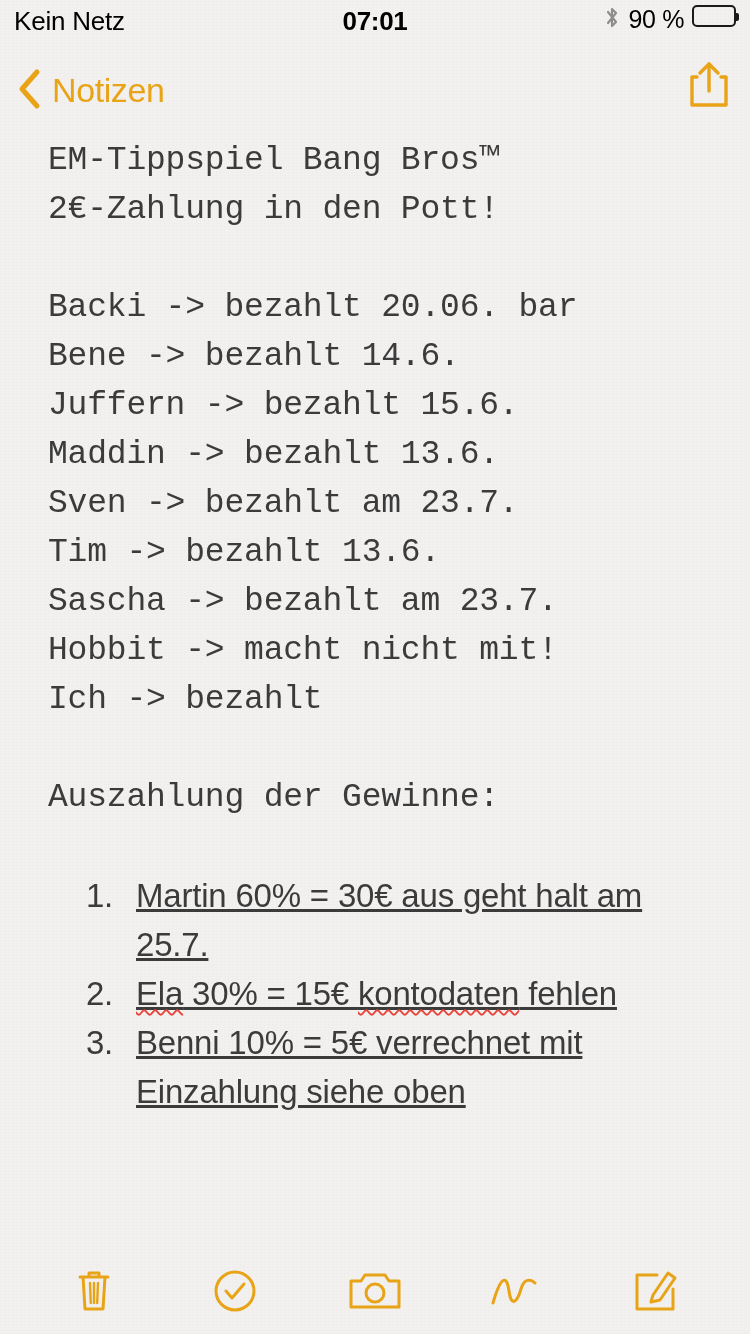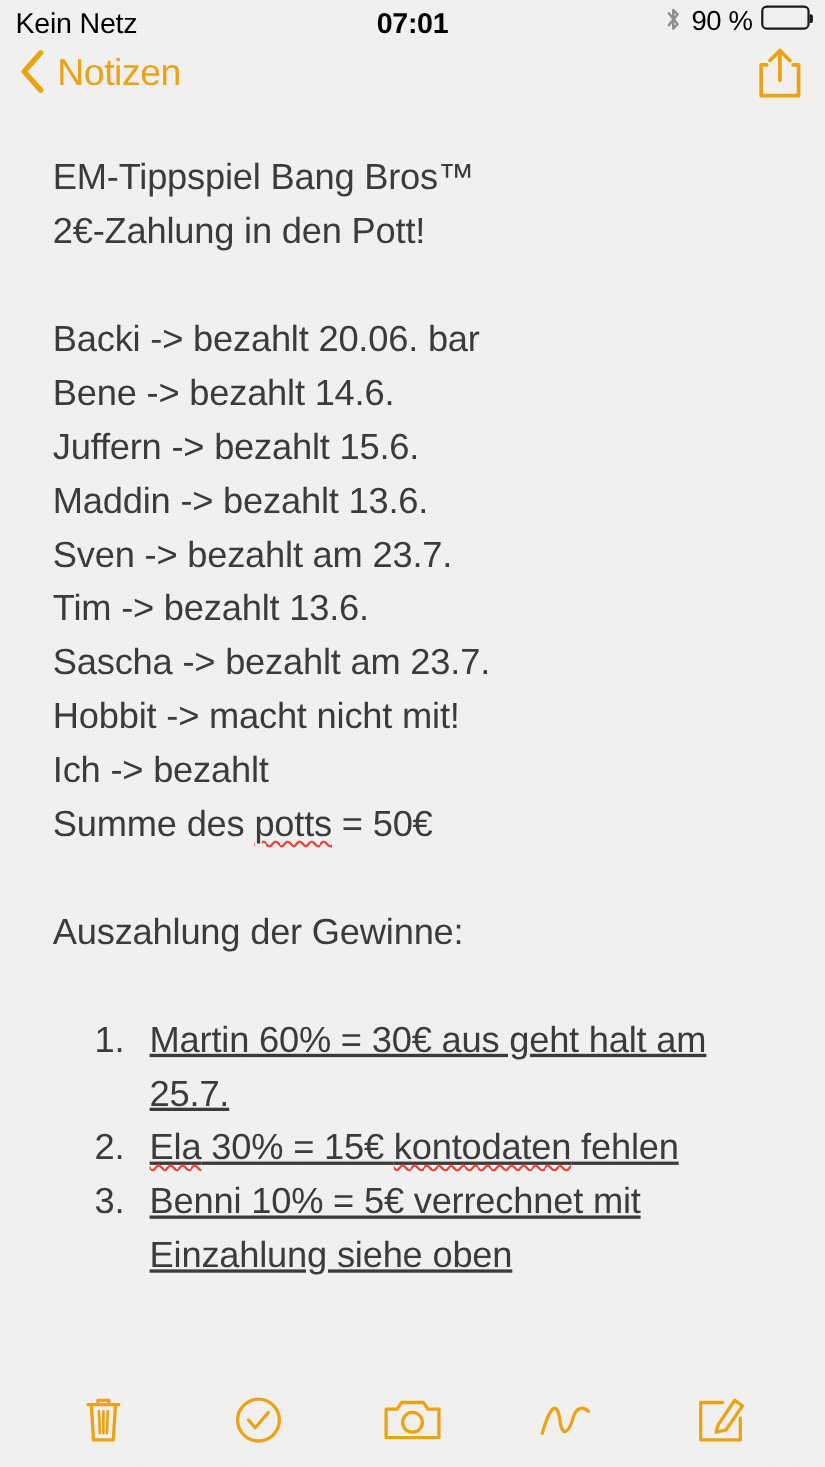--- a/index.html
+++ b/index.html
@@ -95,21 +95,21 @@
     height: 8px;
     background: #1a1a1a;
     border-radius: 0 2px 2px 0;
   }
 
   
   .navbar {
     height: 72px;
     flex: 0 0 72px;
     display: flex;
-    align-items: flex-start;
+    align-items: flex-end;
     padding: 0 18px 0 16px;
     position: relative;
     z-index: 10;
   }
   .back-btn {
     display: flex;
     align-items: center;
     gap: 10px;
     color: #e8a317;
     cursor: pointer;
@@ -138,20 +138,21 @@
     color: #3b3b3b;
     font-size: 33px;
     line-height: 49px;
     letter-spacing: -0.2px;
     position: relative;
     z-index: 6;
   }
   .note p {
     margin: 0;
     white-space: pre-wrap;
+    font-family: Liberation Mono, monospace;
   }
   .blank { height: 49px; }
   .misspelled {
     position: relative;
     text-decoration: underline;
     text-decoration-color: #e8453c;
     text-decoration-style: wavy;
     text-decoration-thickness: 2px;
     text-underline-offset: 4px;
   }
@@ -236,21 +237,20 @@
     <div class="blank"></div>
     <p>Backi -&gt; bezahlt 20.06. bar</p>
     <p>Bene -&gt; bezahlt 14.6.</p>
     <p>Juffern -&gt; bezahlt 15.6.</p>
     <p>Maddin -&gt; bezahlt 13.6.</p>
     <p>Sven -&gt; bezahlt am 23.7.</p>
     <p>Tim -&gt; bezahlt 13.6.</p>
     <p>Sascha -&gt; bezahlt am 23.7.</p>
     <p>Hobbit -&gt; macht nicht mit!</p>
     <p>Ich -&gt; bezahlt</p>
-    <p><span>Summe des </span><span class="misspelled">potts</span><span> = 50€</span></p>
     <div class="blank"></div>
     <p>Auszahlung der Gewinne:</p>
     <div class="blank"></div>
     <ol class="numbered">
       <li><span>Martin 60% = 30€ aus geht halt am 25.7.</span></li>
       <li><span class="misspelled">Ela</span><span> 30% = 15€ </span><span class="misspelled">kontodaten</span><span> fehlen</span></li>
       <li><span>Benni 10% = 5€ verrechnet mit Einzahlung siehe oben</span></li>
     </ol>
   </div>
 

